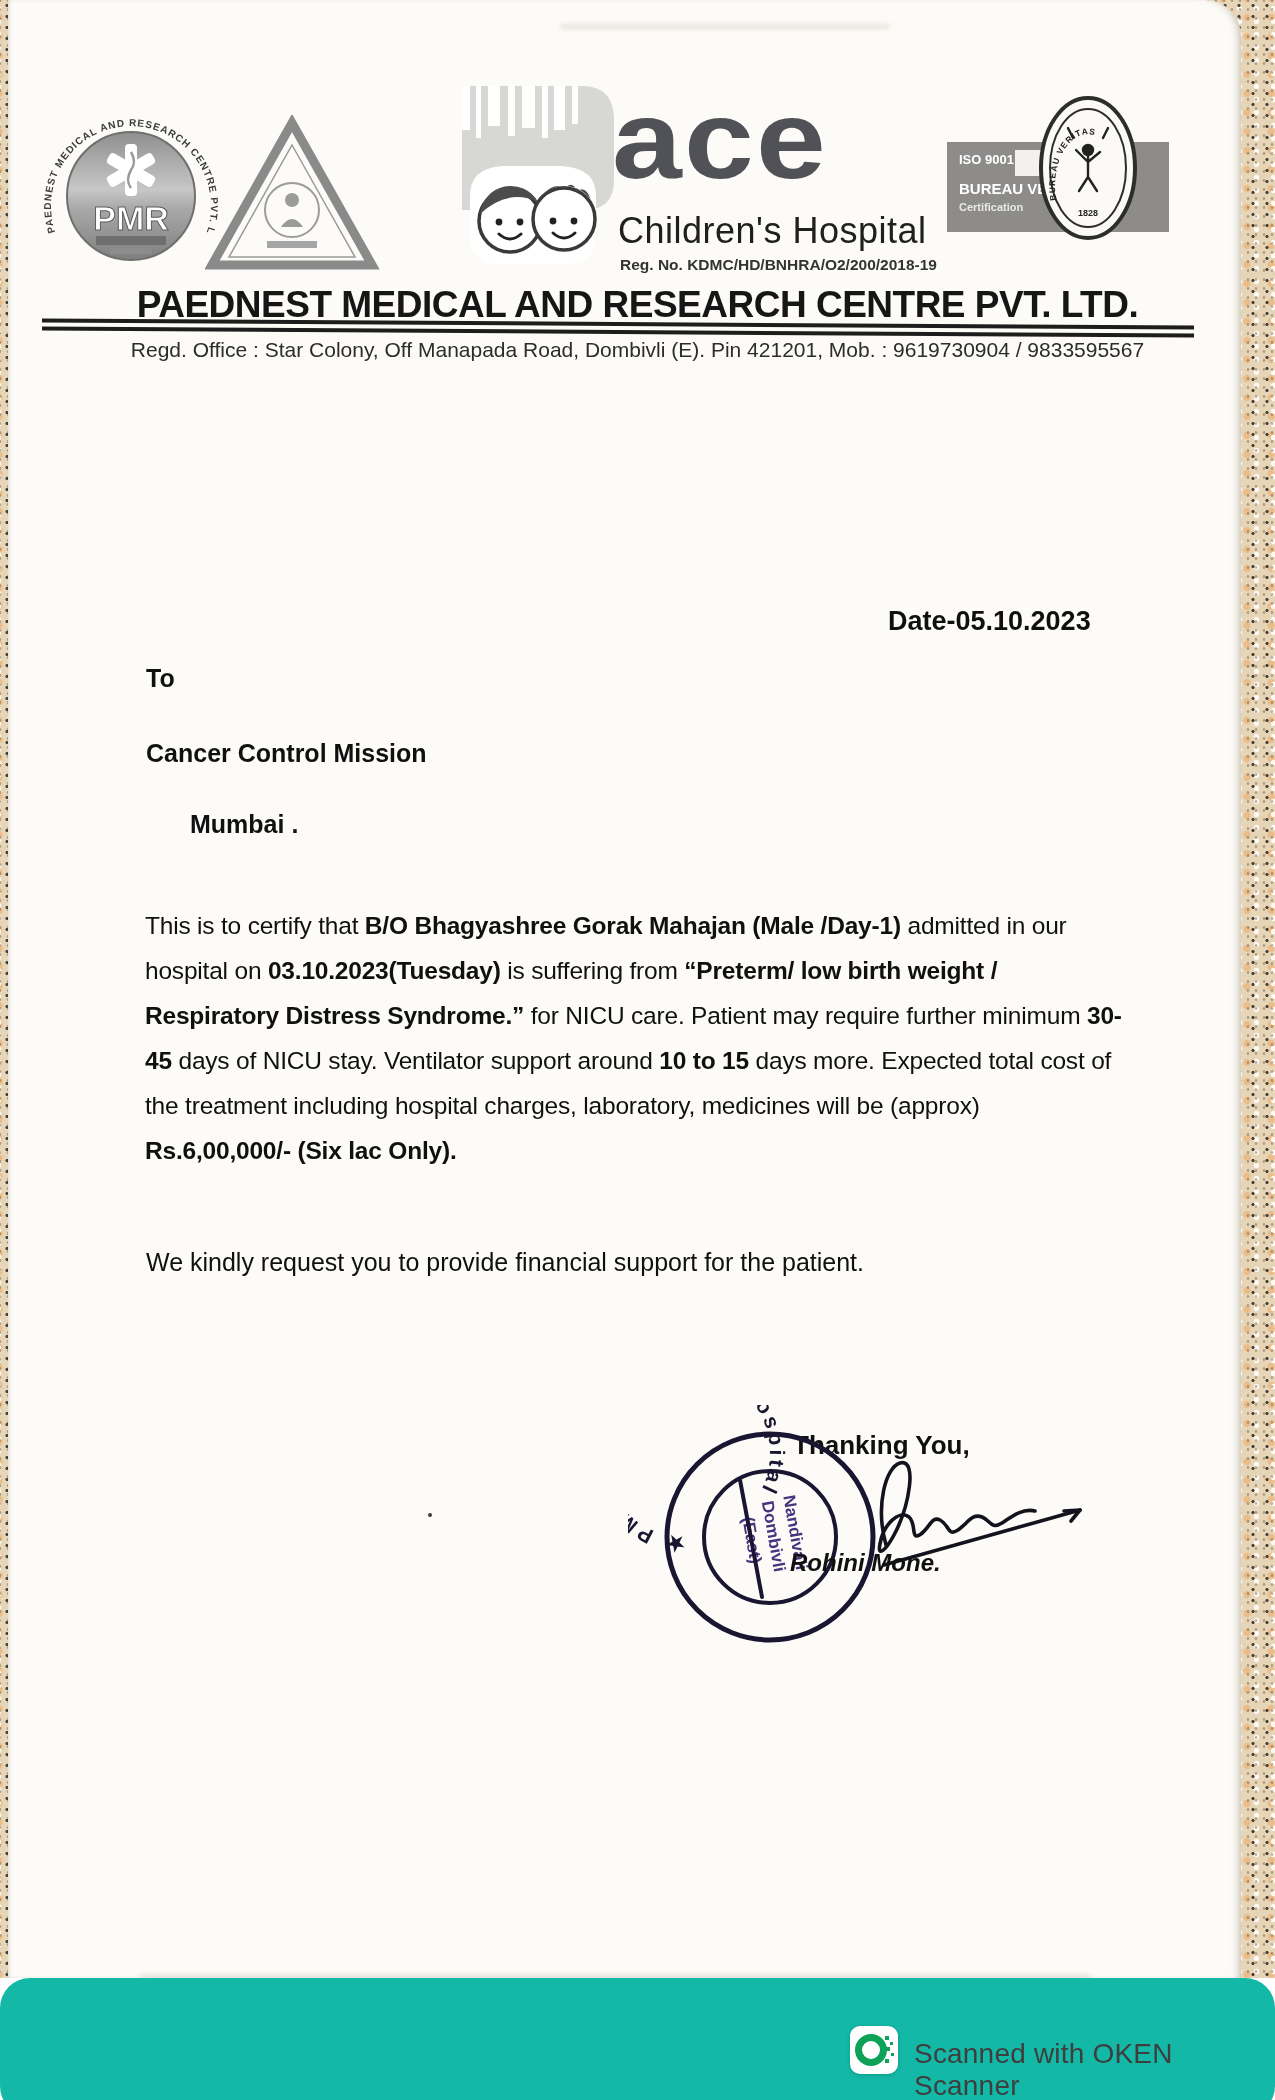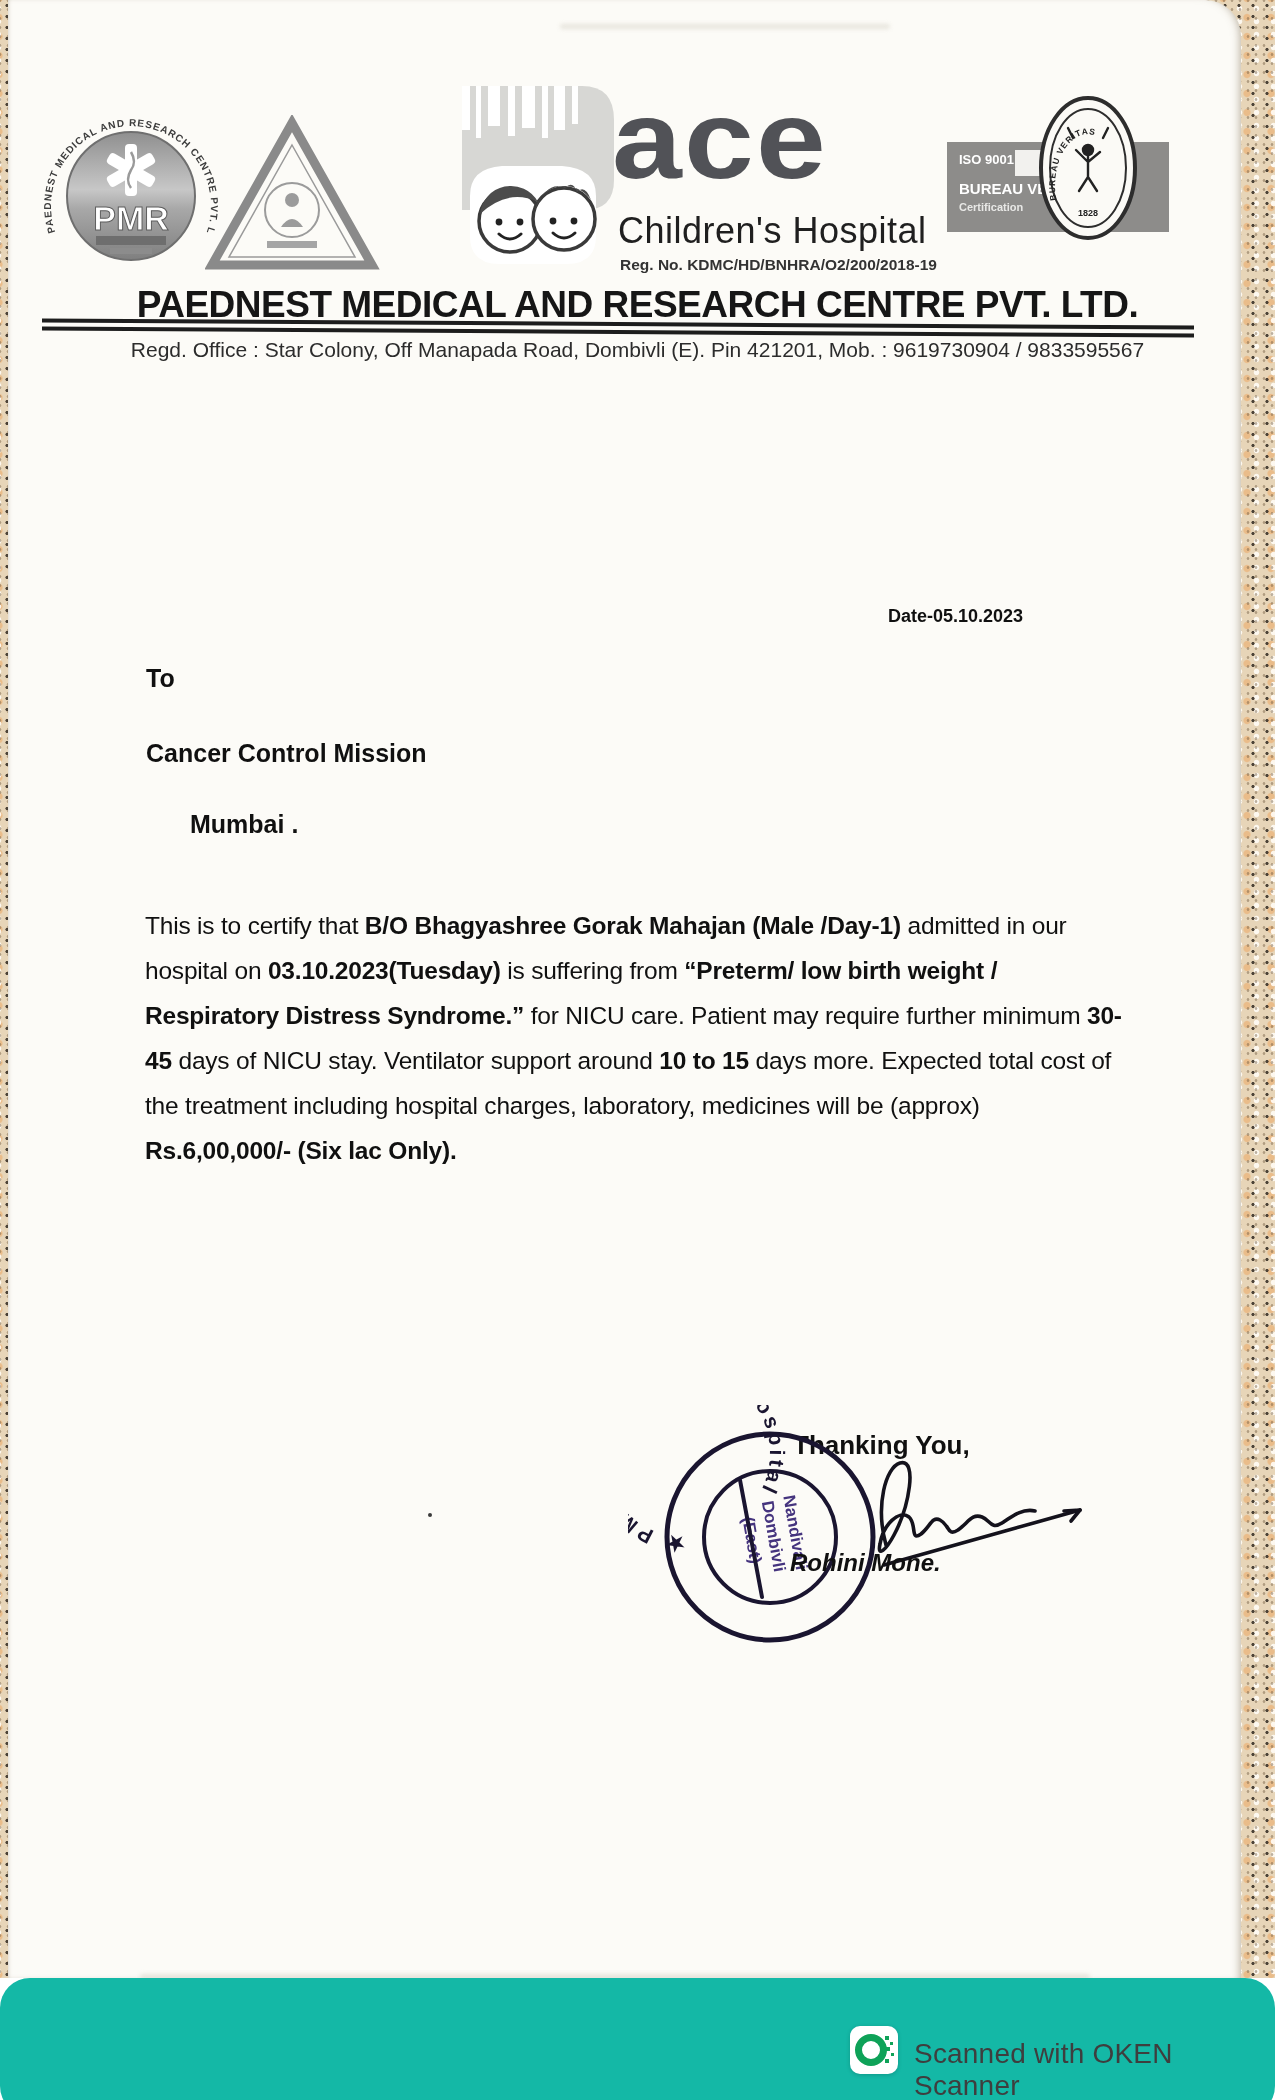--- a/index.html
+++ b/index.html
@@ -40,21 +40,21 @@
   .regd{left:0;top:338px;width:1275px;text-align:center;font-size:21px;color:#2c2c2c;}
 
   .ace-word{left:612px;top:84px;font-size:112px;font-weight:700;color:#515257;
     transform:scaleX(1.12);transform-origin:left top;letter-spacing:2px;line-height:1;}
   .ace-sub{left:618px;top:210px;font-size:36px;color:#1f1f1f;letter-spacing:.5px;text-align:center;}
   .ace-reg{left:620px;top:256px;font-size:15.5px;font-weight:700;color:#333;}
 
   
   .ink{color:#101010;}
   .b{font-weight:700;}
-  .date-line{left:888px;top:606px;font-size:18px;font-weight:700;}
+  .date-line{left:888px;top:606px;font-size:27px;font-weight:700;}
   .to-line{left:146px;top:664px;font-size:25px;font-weight:700;}
   .recip1{left:146px;top:739px;font-size:25px;font-weight:700;text-align:right;}
   .recip2{left:146px;top:810px;font-size:25px;font-weight:700;margin-left:44px;}
   .para{left:145px;top:903px;width:985px;font-size:24.5px;line-height:45px;letter-spacing:-.2px;}
   .request{left:146px;top:1248px;font-size:25px;}
   .closing{left:793px;top:1430px;font-size:26px;font-weight:700;}
   .signatory{left:790px;top:1549px;font-size:24px;font-weight:700;font-style:italic;z-index:6;}
   .sig-org{left:642px;top:1612px;font-size:27.5px;font-weight:700;z-index:6;}
 
   .footer-bar{position:absolute;left:0;top:1978px;width:1275px;height:138px;background:#14b8a6;border-radius:30px;}
@@ -164,20 +164,21 @@
   <div class="abs org-title">PAEDNEST MEDICAL AND RESEARCH CENTRE PVT. LTD.</div>
   <div class="abs rule" style="top:322px;"></div>
   <div class="abs rule" style="top:329.5px;"></div>
   <div class="abs regd">Regd. Office : Star Colony, Off Manapada Road, Dombivli (E). Pin 421201, Mob. : 9619730904 / 9833595567</div>
 
   <div class="abs date-line ink">Date-05.10.2023</div>
   <div class="abs to-line ink">To</div>
   <div class="abs recip1 ink">Cancer Control Mission</div>
   <div class="abs recip2 ink">Mumbai .</div>
   <div class="abs para ink"><span>This is to certify that </span><span class="b">B/O Bhagyashree Gorak Mahajan (Male /Day-1)</span><span> admitted in our hospital on </span><span class="b">03.10.2023(Tuesday)</span><span> is suffering from </span><span class="b">“Preterm/ low birth weight / Respiratory Distress Syndrome.”</span><span> for NICU care. Patient may require further minimum </span><span class="b">30-45</span><span> days of NICU stay. Ventilator support around </span><span class="b">10 to 15</span><span> days more. Expected total cost of the treatment including hospital charges, laboratory, medicines will be (approx) </span><span class="b">Rs.6,00,000/- (Six  lac Only).</span></div>
+  <div class="abs request ink">We kindly request you to provide financial support for the patient.</div>
   <div class="abs closing ink">Thanking You,</div>
 
   <svg class="abs" style="left:628px;top:1405px;z-index:5;" width="500" height="268" viewBox="0 0 500 268">
     <defs>
       <path id="stampRing" d="M 58 132 a 84 84 0 1 1 0.1 0" fill="none"></path>
     </defs>
     <g>
       <circle cx="142" cy="132" r="103" fill="none" stroke="#1a1530" stroke-width="5"></circle>
       <circle cx="142" cy="132" r="66" fill="none" stroke="#1a1530" stroke-width="4"></circle>
       <text font-size="21" font-weight="700" fill="#1a1530" letter-spacing="3.5">

